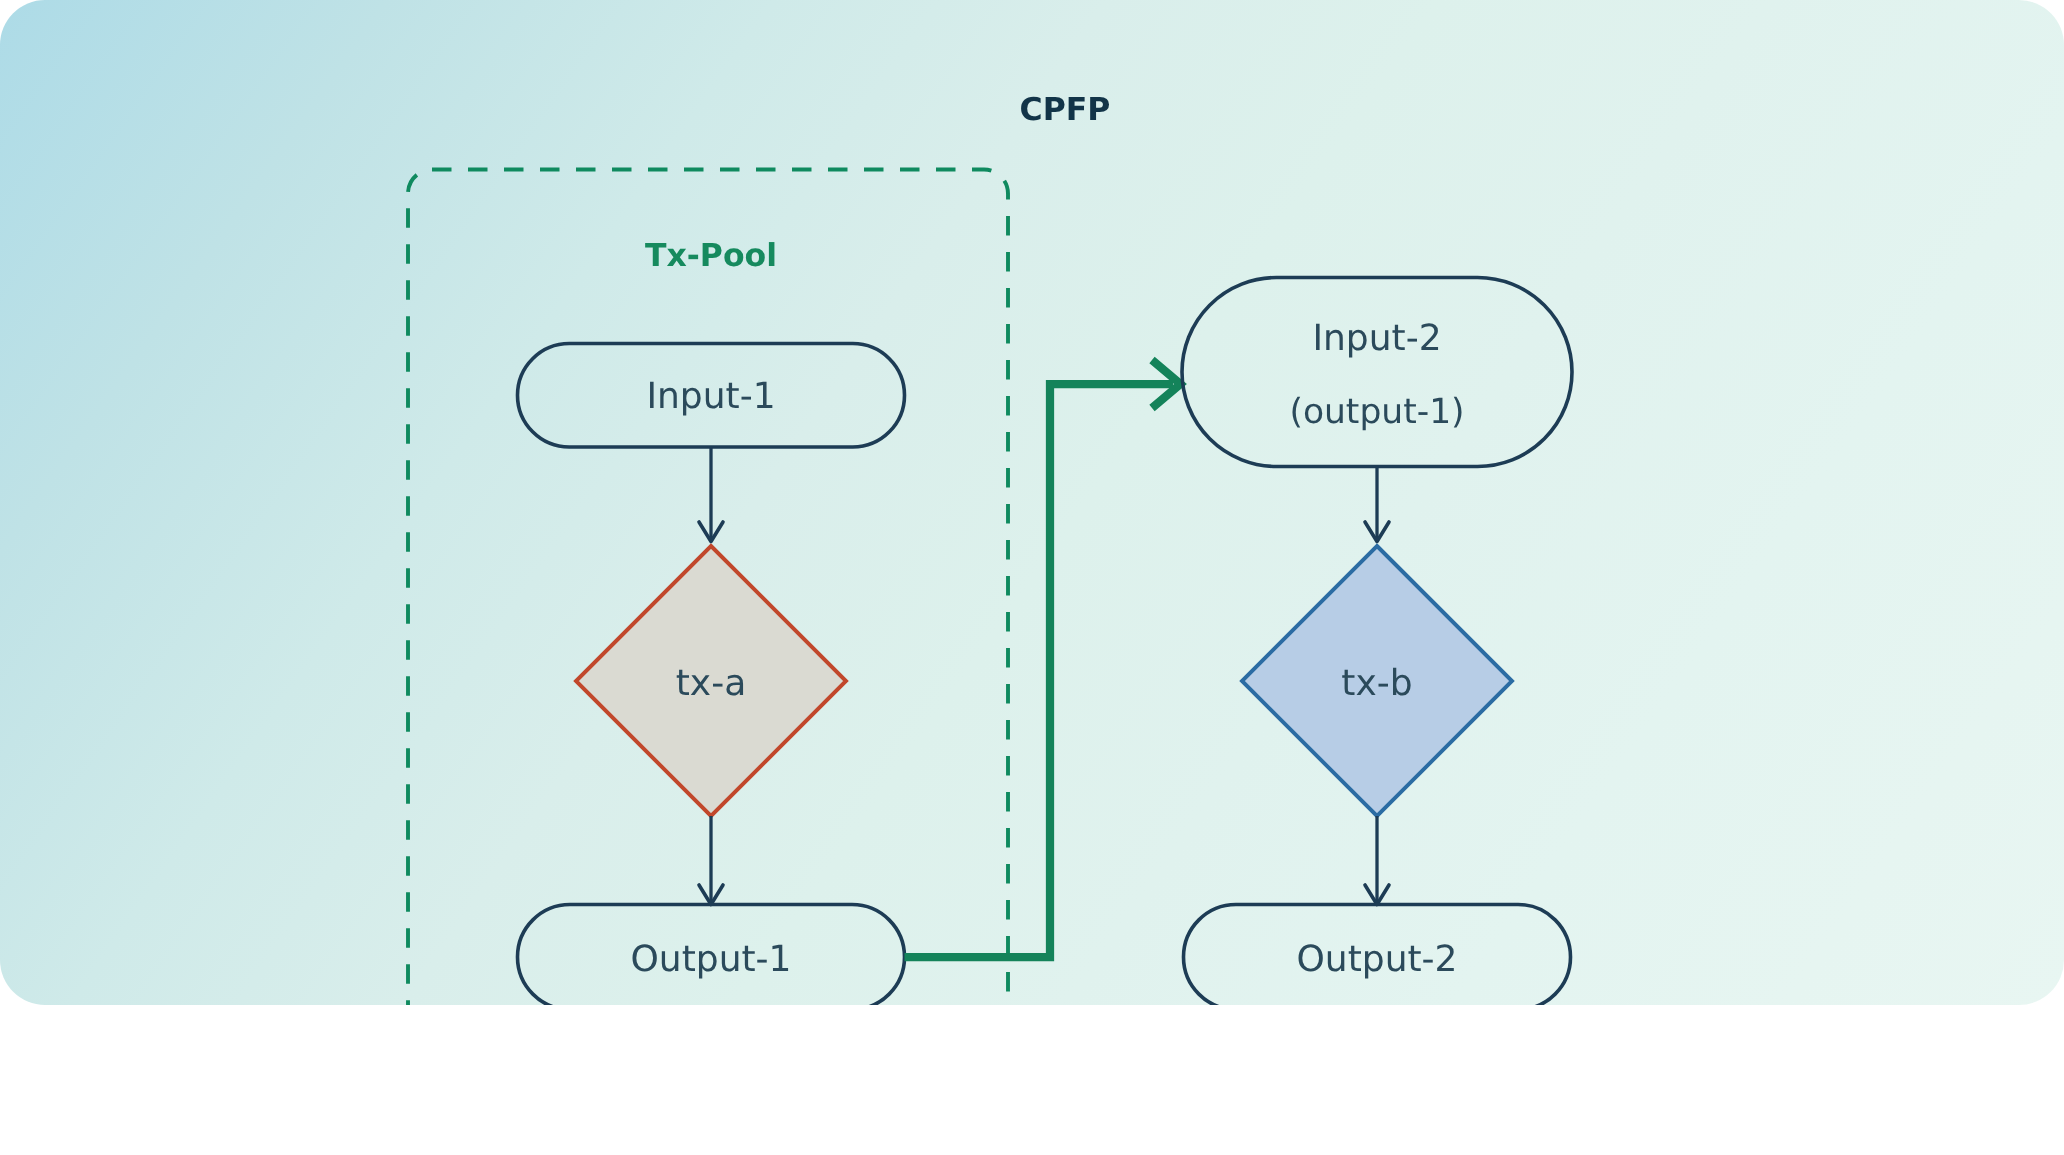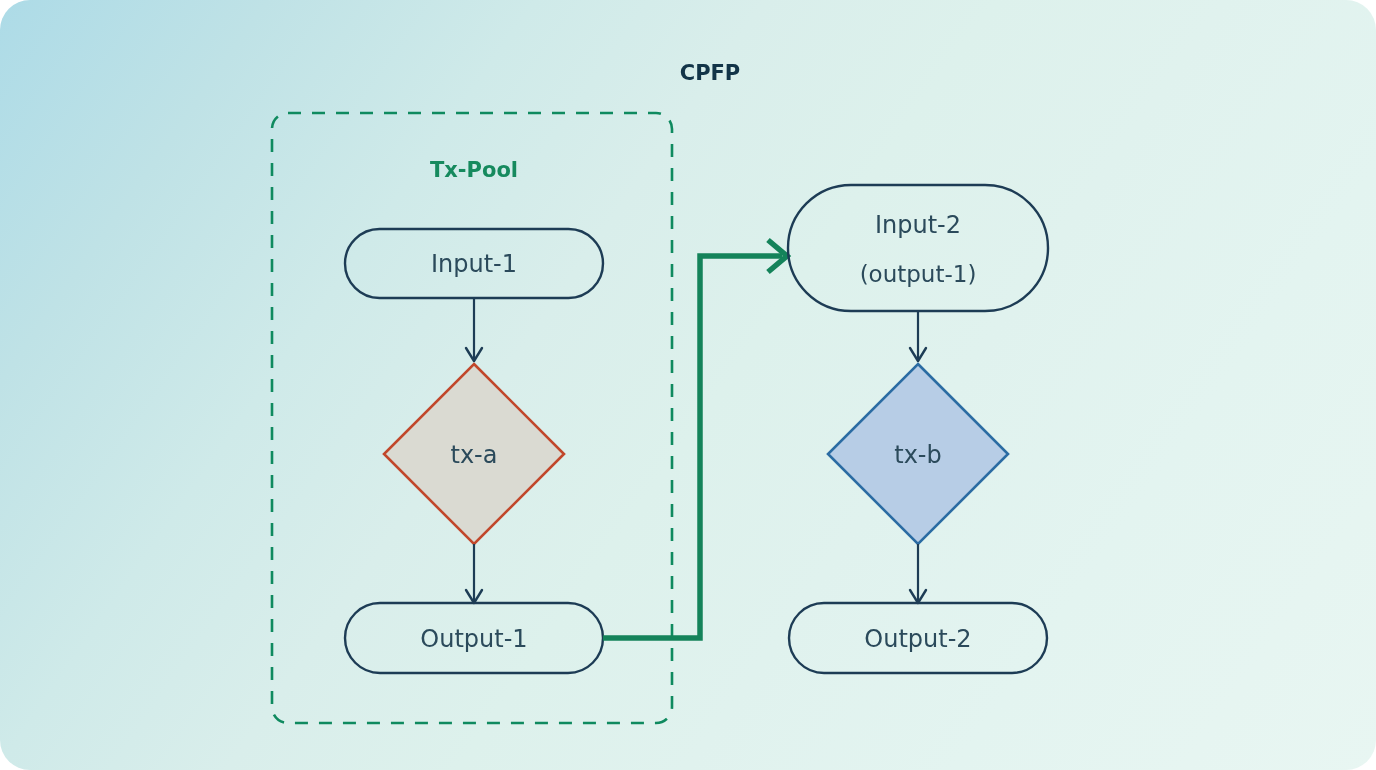--- a/index.html
+++ b/index.html
@@ -9,21 +9,21 @@
   }
   body {
     width: 1376px;
     height: 770px;
     overflow: hidden;
     font-family: "DejaVu Sans", "Liberation Sans", sans-serif;
   }
   #canvas {
     position: relative;
     width: 1376px;
-    height: 770px;
+    height: 670px;
     border-radius: 30px;
     overflow: hidden;
     background: linear-gradient(125deg,
         #addbe7 0%,
         #bfe2e6 14%,
         #cfeae9 28%,
         #d9eeeb 40%,
         #ddf1ec 52%,
         #e0f2ee 64%,
         #e3f4f0 78%,

